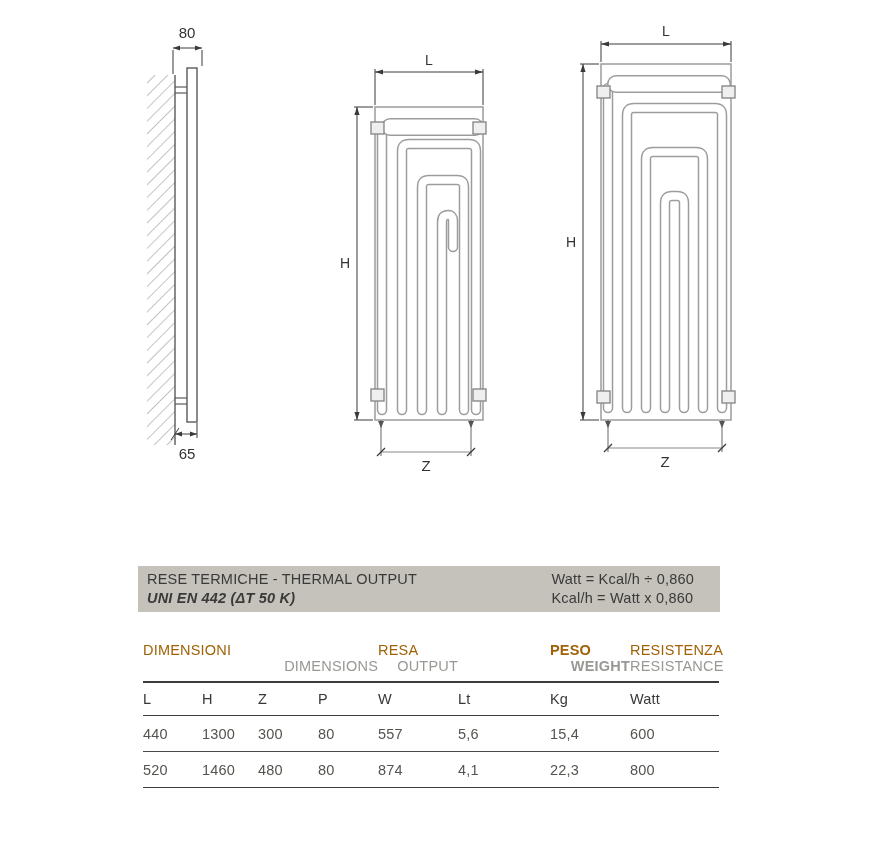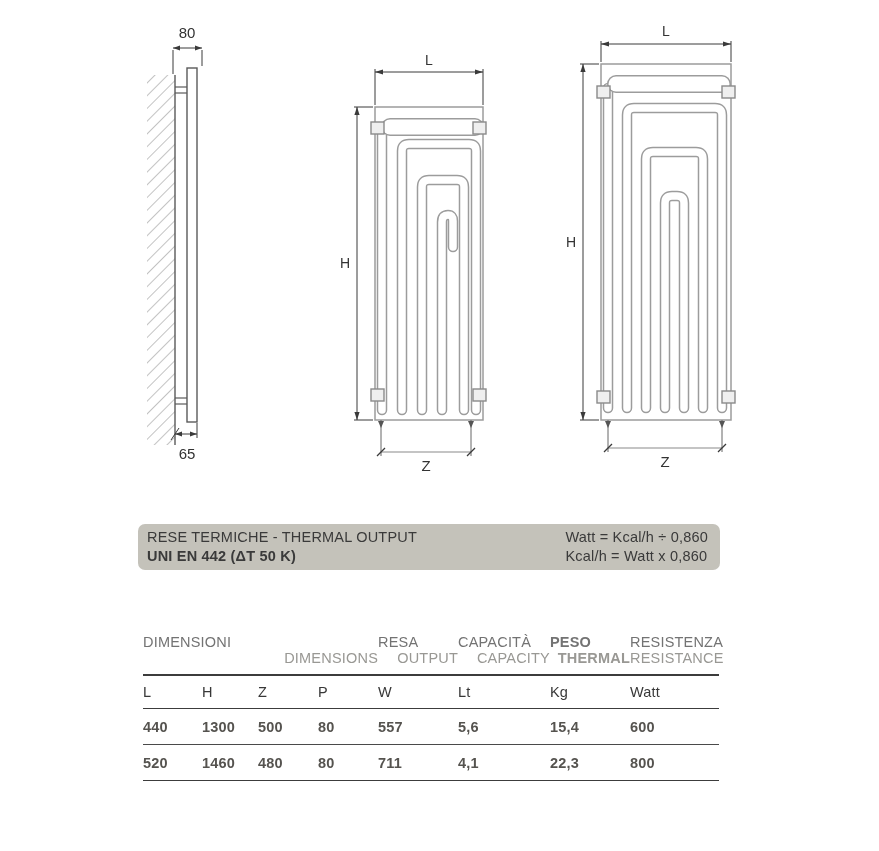--- a/index.html
+++ b/index.html
@@ -10,58 +10,57 @@
     color:#3f3f3f;
   }
   .stage{position:absolute;inset:0;}
   svg{position:absolute;overflow:visible;}
   svg text{font-family:"Liberation Sans", sans-serif;}
   .dim-label{font-size:14px;fill:#333;}
   .dim-label-lg{font-size:15px;fill:#333;}
 
   
   .banner{
-    position:absolute;left:138px;top:524px;width:582px;height:46px;
+    position:absolute;left:138px;top:566px;width:582px;height:46px;
     display:flex;align-items:center;box-sizing:border-box;
-    padding:4px 12px 4px 9px;
+    padding:4px 26px 4px 9px;
     font-size:14.5px;line-height:19px;color:#3a3a3a;
     letter-spacing:.2px;
-    border-radius:7px;
   }
   .banner .left{flex:1;}
   .banner .right{white-space:nowrap;}
-  .banner .bold{font-weight:bold;}
+  .banner .bold{font-weight:bold;font-style:italic;}
 
   
   .spec-table{
     position:absolute;left:143px;top:634px;width:576px;
     font-size:14.5px;letter-spacing:.2px;
   }
   .t-grid{
     display:grid;
     grid-template-columns:59px 56px 60px 60px 80px 92px 80px 89px;
   }
   .t-group{
     border-bottom:2px solid #3c3c3c;
     padding-bottom:7px;min-height:33px;
   }
   .t-group .cell{grid-row:1;}
   .g1{grid-column:1 / span 4;}
   .g2{grid-column:5;}
   .g3{grid-column:6;}
   .g4{grid-column:7;font-weight:bold;}
   .g5{grid-column:8;}
-  .hdr-it{color:#737373;line-height:16px;}
+  .hdr-it{color:#a16207;line-height:16px;margin-top:8px;}
   .hdr-en{color:#999894;line-height:16px;text-align:right;}
   .t-cols{
     border-bottom:1.5px solid #3c3c3c;
     height:32px;align-items:center;color:#383838;
   }
   .t-row{
-    height:35px;align-items:center;color:#55534f;font-weight:bold;
+    height:35px;align-items:center;color:#55534f;
   }
   .t-row.r1{border-bottom:1.2px solid #4a4a4a;}
   .t-row.r2{border-bottom:1.5px solid #3c3c3c;}
 </style>
 </head>
 <body>
 
 <div class="stage">
 
   <svg style="left:135px;top:18px;" width="90" height="452" viewBox="0 0 90 452">
@@ -235,27 +234,23 @@
 
     <div class="t-grid t-group">
       <div class="cell g1">
         <div class="hdr-it">DIMENSIONI</div>
         <div class="hdr-en">DIMENSIONS</div>
       </div>
       <div class="cell g2">
         <div class="hdr-it">RESA</div>
         <div class="hdr-en">OUTPUT</div>
       </div>
-      <div class="cell g3">
-        <div class="hdr-it">CAPACITÀ</div>
-        <div class="hdr-en">CAPACITY</div>
-      </div>
       <div class="cell g4">
         <div class="hdr-it">PESO</div>
-        <div class="hdr-en">THERMAL</div>
+        <div class="hdr-en">WEIGHT</div>
       </div>
       <div class="cell g5">
         <div class="hdr-it">RESISTENZA</div>
         <div class="hdr-en">RESISTANCE</div>
       </div>
     </div>
 
     <div class="t-grid t-cols">
       <div>L</div>
       <div>H</div>
@@ -263,33 +258,33 @@
       <div>P</div>
       <div>W</div>
       <div>Lt</div>
       <div>Kg</div>
       <div>Watt</div>
     </div>
 
     <div class="t-grid t-row r1">
       <div>440</div>
       <div>1300</div>
-      <div>500</div>
+      <div>300</div>
       <div>80</div>
       <div>557</div>
       <div>5,6</div>
       <div>15,4</div>
       <div>600</div>
     </div>
 
     <div class="t-grid t-row r2">
       <div>520</div>
       <div>1460</div>
       <div>480</div>
       <div>80</div>
-      <div>711</div>
+      <div>874</div>
       <div>4,1</div>
       <div>22,3</div>
       <div>800</div>
     </div>
   </div>
 
 </div>
 
 </body></html>

